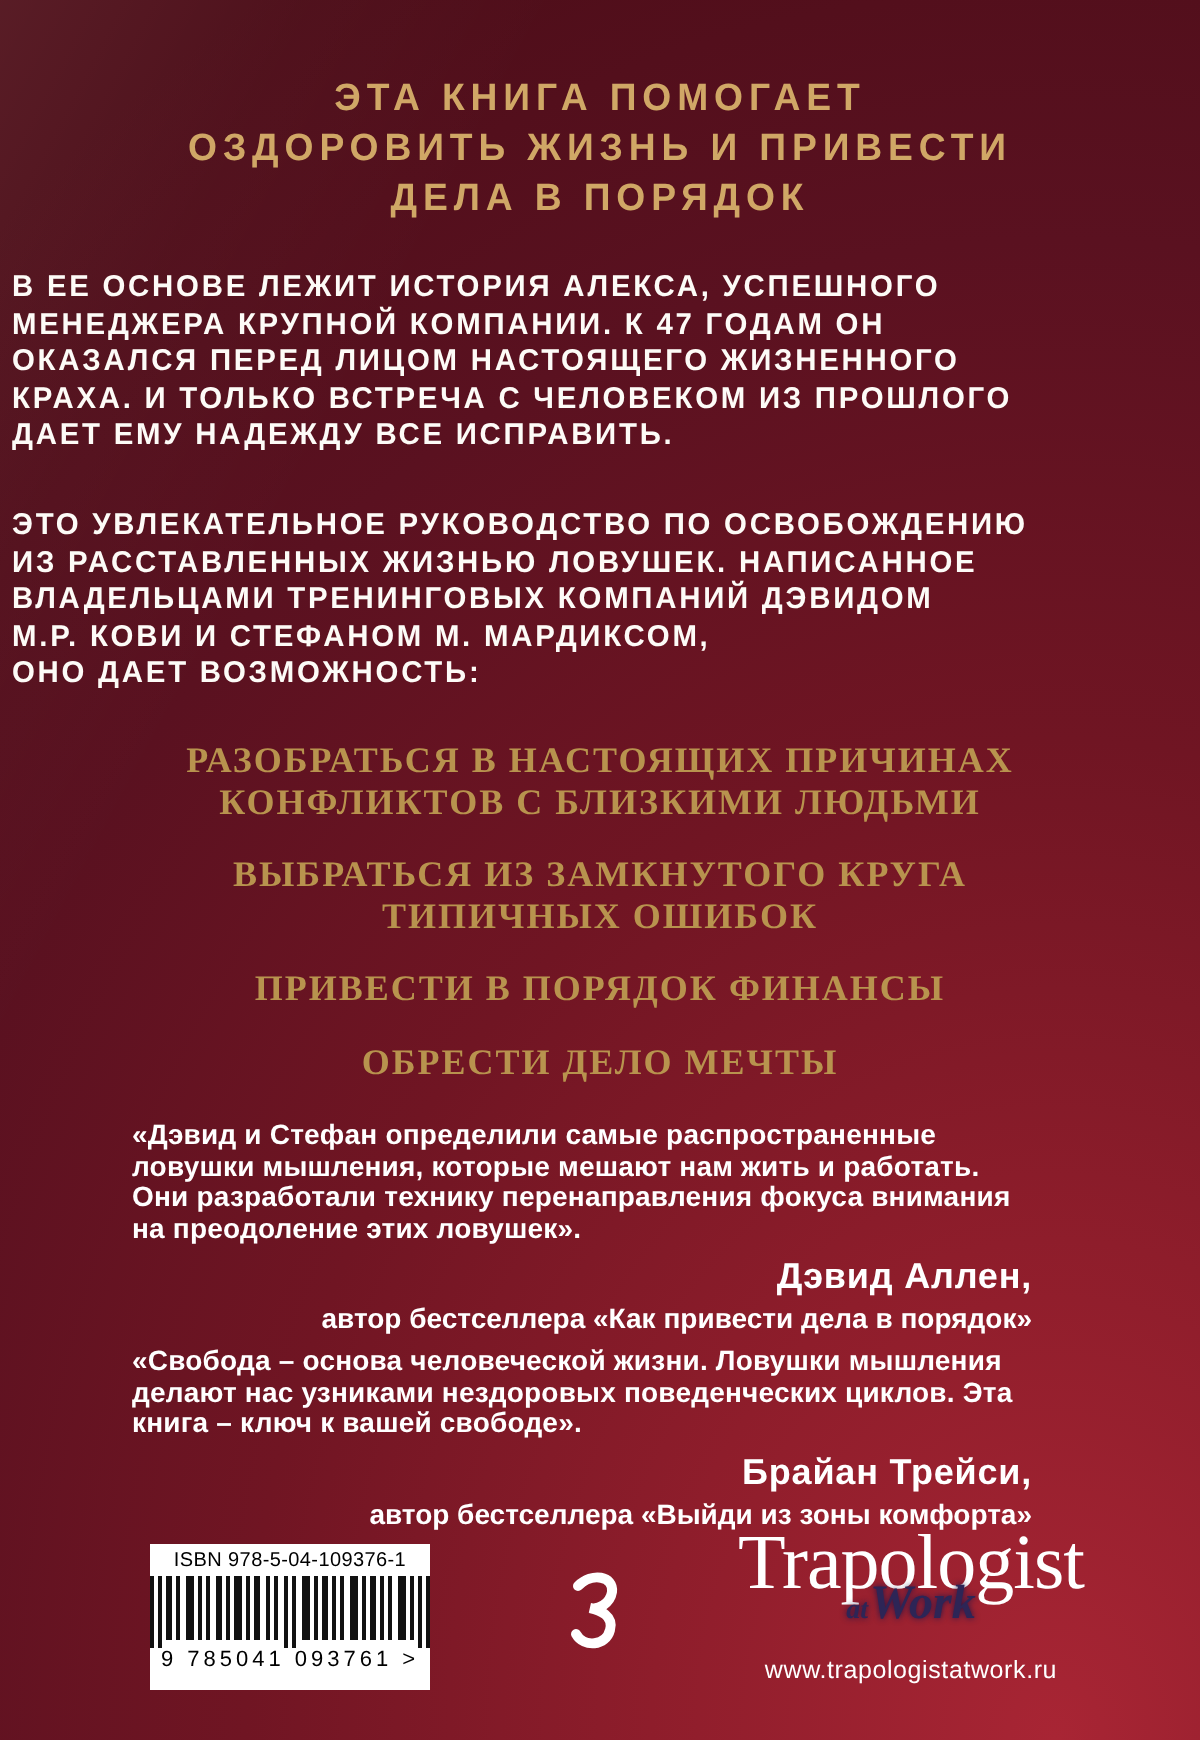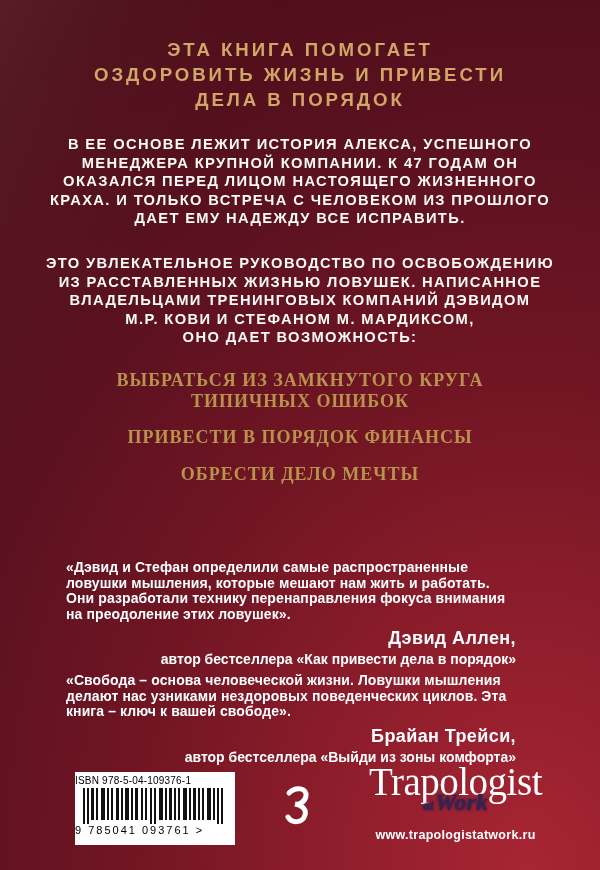--- a/index.html
+++ b/index.html
@@ -18,21 +18,21 @@
     background:linear-gradient(118deg,
       rgba(255,230,220,0.07) 0%, rgba(255,255,255,0.02) 14%, rgba(0,0,0,0) 27%);
   }
   
   .headline{position:absolute;top:37px;left:0;right:0;text-align:center;}
   .headline div{
     font-size:19px;font-weight:700;letter-spacing:3px;line-height:25px;
     color:var(--gold-heading,#d0a766);transform:scaleX(.98);
   }
   
-  .synopsis{position:absolute;left:0;right:0;text-align:center;}
+  .synopsis{position:absolute;left:0;right:0;text-align:left;}
   .synopsis div{
     font-size:15px;font-weight:700;letter-spacing:1.4px;line-height:18.6px;
     color:#fdfbf7;transform:scaleX(.98);
   }
   .syn1{top:135px;}
   .syn2{top:254px;}
   
   .benefits{position:absolute;top:370px;left:0;right:0;text-align:center;}
   .benefit{margin-bottom:16px;}
   .benefit div{
@@ -42,22 +42,22 @@
   }
   
   .quote{position:absolute;left:66px;width:450px;color:#ffffff;}
   .quote-text{margin:0;font-size:14px;font-weight:700;line-height:15.6px;letter-spacing:.1px;}
   .quote-author{margin-top:6px;font-size:18px;font-weight:700;text-align:right;letter-spacing:.4px;}
   .quote-author-title{margin-top:2px;font-size:14px;font-weight:700;text-align:right;}
   .quote1{top:560px;}
   .quote2{top:673px;}
   
   .barcode-box{
-    position:absolute;left:75px;top:772px;width:160px;height:73px;
-    background:#ffffff;color:#000;
+    position:absolute;left:75px;top:772px;width:140px;height:73px;
+    background:#ffffff;color:#000;text-align:center;
   }
   .isbn{font-size:10px;letter-spacing:.2px;padding-top:3px;line-height:12px;}
   .bars{display:block;margin:1px auto 0;}
   .digits{
     font-size:11px;font-weight:400;letter-spacing:2px;margin-top:0;line-height:12px;
     font-family:"Liberation Sans",sans-serif;
   }
   .eksmo{position:absolute;left:280px;top:784px;width:34px;height:44px;}
   .brand{position:absolute;left:358px;top:766px;width:195px;text-align:center;}
   .brand-name{
@@ -65,21 +65,21 @@
     color:#ffffff;letter-spacing:-.5px;
   }
   .brand-sub{
     margin-top:-9px;line-height:26px;
     font-family:"Liberation Serif", serif;font-style:italic;font-weight:700;
     color:var(--at-work-navy,#2d2556);
     text-shadow:0 0 3px rgba(25,20,70,.9);
   }
   .brand-sub .at{font-size:14px;margin-right:1px;}
   .brand-sub .work{font-size:24px;}
-  .brand-url{margin-top:9px;font-size:12.5px;font-weight:700;color:#fff;letter-spacing:.3px;}
+  .brand-url{margin-top:9px;font-size:12.5px;font-weight:400;color:#fff;letter-spacing:.3px;}
 </style>
 </head>
 <body>
 
 <div class="cover">
   <div class="sheen"></div>
 
   <header class="headline">
     <div>ЭТА КНИГА ПОМОГАЕТ</div>
     <div>ОЗДОРОВИТЬ ЖИЗНЬ И ПРИВЕСТИ</div>
@@ -96,20 +96,24 @@
 
   <section class="synopsis syn2">
     <div>ЭТО УВЛЕКАТЕЛЬНОЕ РУКОВОДСТВО ПО ОСВОБОЖДЕНИЮ</div>
     <div>ИЗ РАССТАВЛЕННЫХ ЖИЗНЬЮ ЛОВУШЕК. НАПИСАННОЕ</div>
     <div>ВЛАДЕЛЬЦАМИ ТРЕНИНГОВЫХ КОМПАНИЙ ДЭВИДОМ</div>
     <div>М.Р. КОВИ И СТЕФАНОМ М. МАРДИКСОМ,</div>
     <div>ОНО ДАЕТ ВОЗМОЖНОСТЬ:</div>
   </section>
 
   <section class="benefits">
+    <div class="benefit">
+      <div>РАЗОБРАТЬСЯ В НАСТОЯЩИХ ПРИЧИНАХ</div>
+      <div>КОНФЛИКТОВ С БЛИЗКИМИ ЛЮДЬМИ</div>
+    </div>
     <div class="benefit">
       <div>ВЫБРАТЬСЯ ИЗ ЗАМКНУТОГО КРУГА</div>
       <div>ТИПИЧНЫХ ОШИБОК</div>
     </div>
     <div class="benefit">
       <div>ПРИВЕСТИ В ПОРЯДОК ФИНАНСЫ</div>
     </div>
     <div class="benefit">
       <div>ОБРЕСТИ ДЕЛО МЕЧТЫ</div>
     </div>

